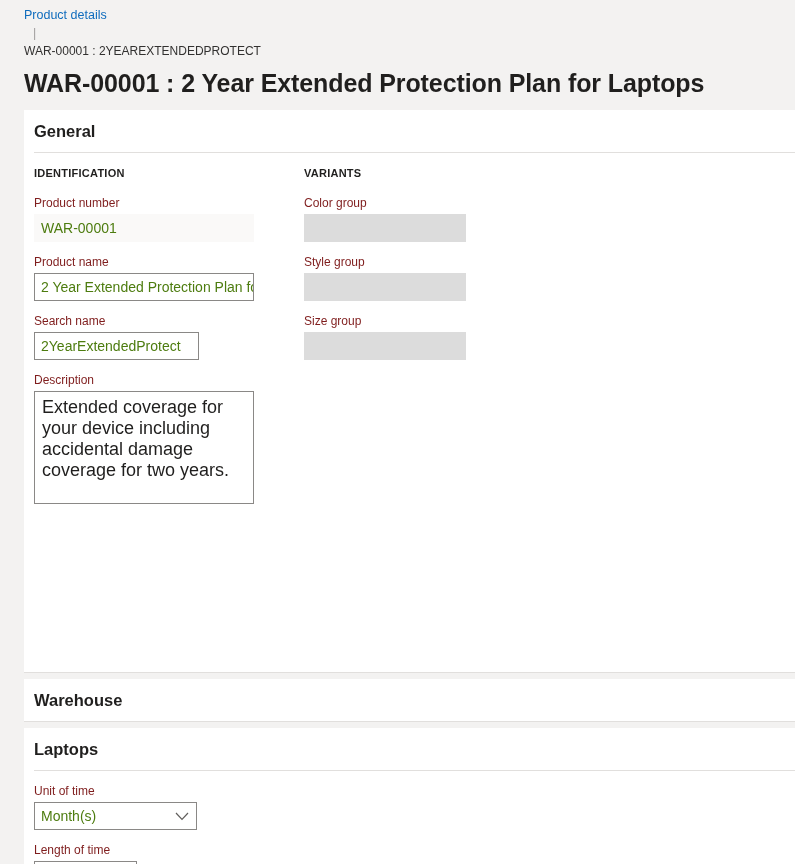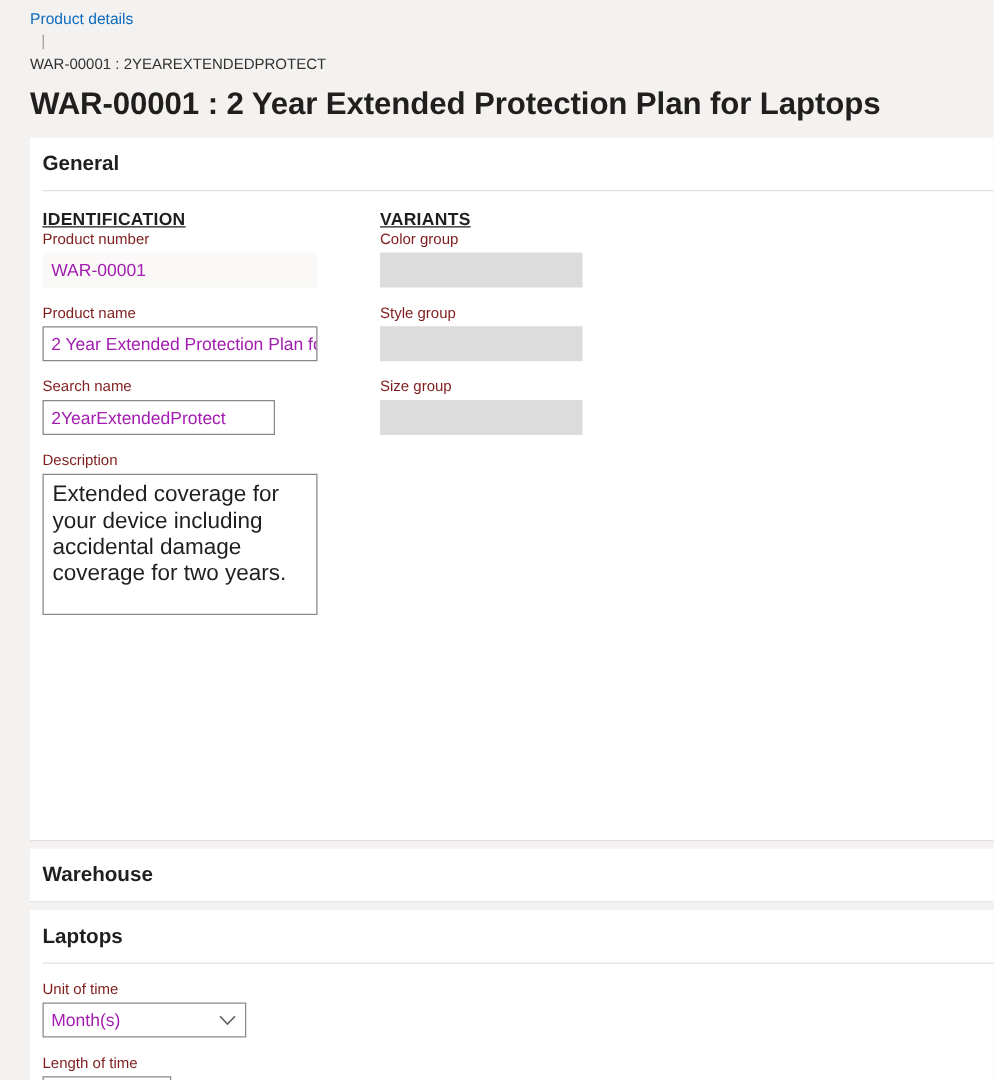--- a/index.html
+++ b/index.html
@@ -85,45 +85,44 @@
   .columns {
     display: flex;
     align-items: flex-start;
   }
   .col { flex: 0 0 auto; }
   .col-identification { width: 270px; }
   .col-administration { width: 270px; }
   .col-variants { width: 220px; }
 
   .group-title {
-    font-size: 14px;
+    font-size: 11px;
     font-weight: 700;
     letter-spacing: 0.25px;
     color: #201f1e;
     text-transform: uppercase;
-    margin-bottom: 0;
-    text-decoration: underline;
+    margin-bottom: 16px;
   }
 
   .field { margin-bottom: 12px; }
   .field-label {
     font-size: 12px;
     line-height: 16px;
     color: #7f1d1d;
     margin-bottom: 3px;
   }
 
   
   .input {
     box-sizing: border-box;
     height: 28px;
     line-height: 26px;
     font-size: 14px;
     font-family: "Liberation Sans", sans-serif;
-    color: #a21caf;
+    color: #4d7c0f;
     padding: 0 6px;
     background: #ffffff;
     border: 1px solid #8a8886;
     white-space: nowrap;
     overflow: hidden;
   }
   .input-readonly {
     border: 1px solid transparent;
     background: #faf9f8;
   }
@@ -134,21 +133,21 @@
   .input-link {
     border: 1px solid transparent;
     background: #faf9f8;
     color: #1268c3;
     cursor: pointer;
   }
   .input-num { text-align: right; padding-right: 8px; }
 
   .w-220 { width: 220px; }
   .w-162 { width: 162px; }
-  .w-165 { width: 186px; }
+  .w-165 { width: 165px; }
   .w-163 { width: 163px; }
   .w-103 { width: 103px; }
 
   .textarea {
     box-sizing: border-box;
     width: 220px;
     height: 113px;
     border: 1px solid #8a8886;
     background: #ffffff;
     font-size: 18px;

